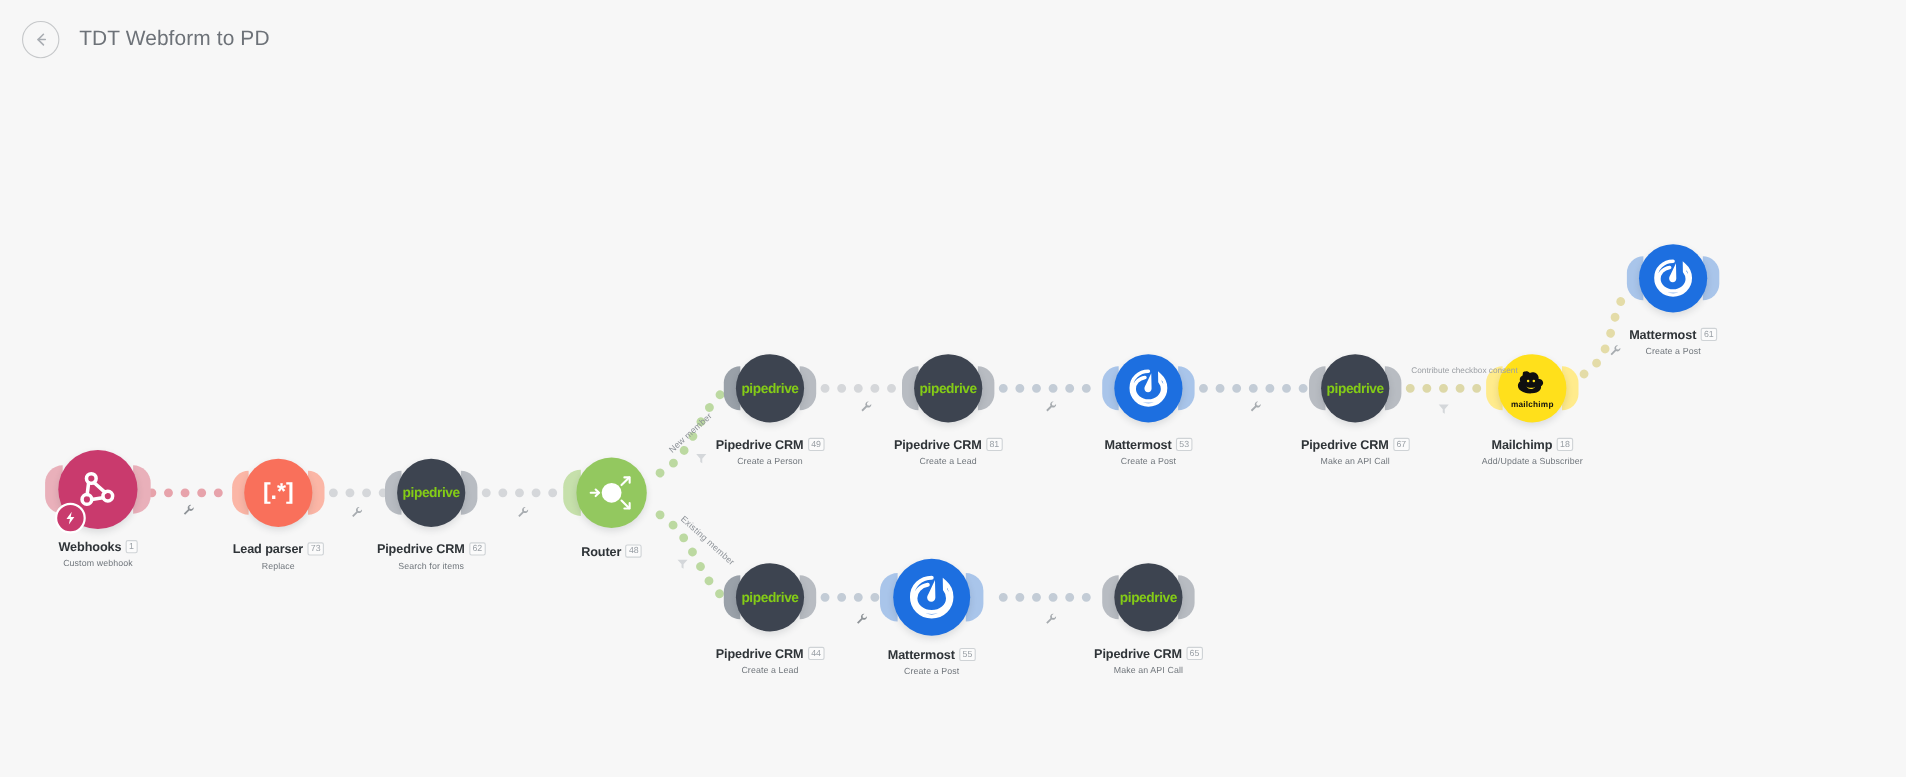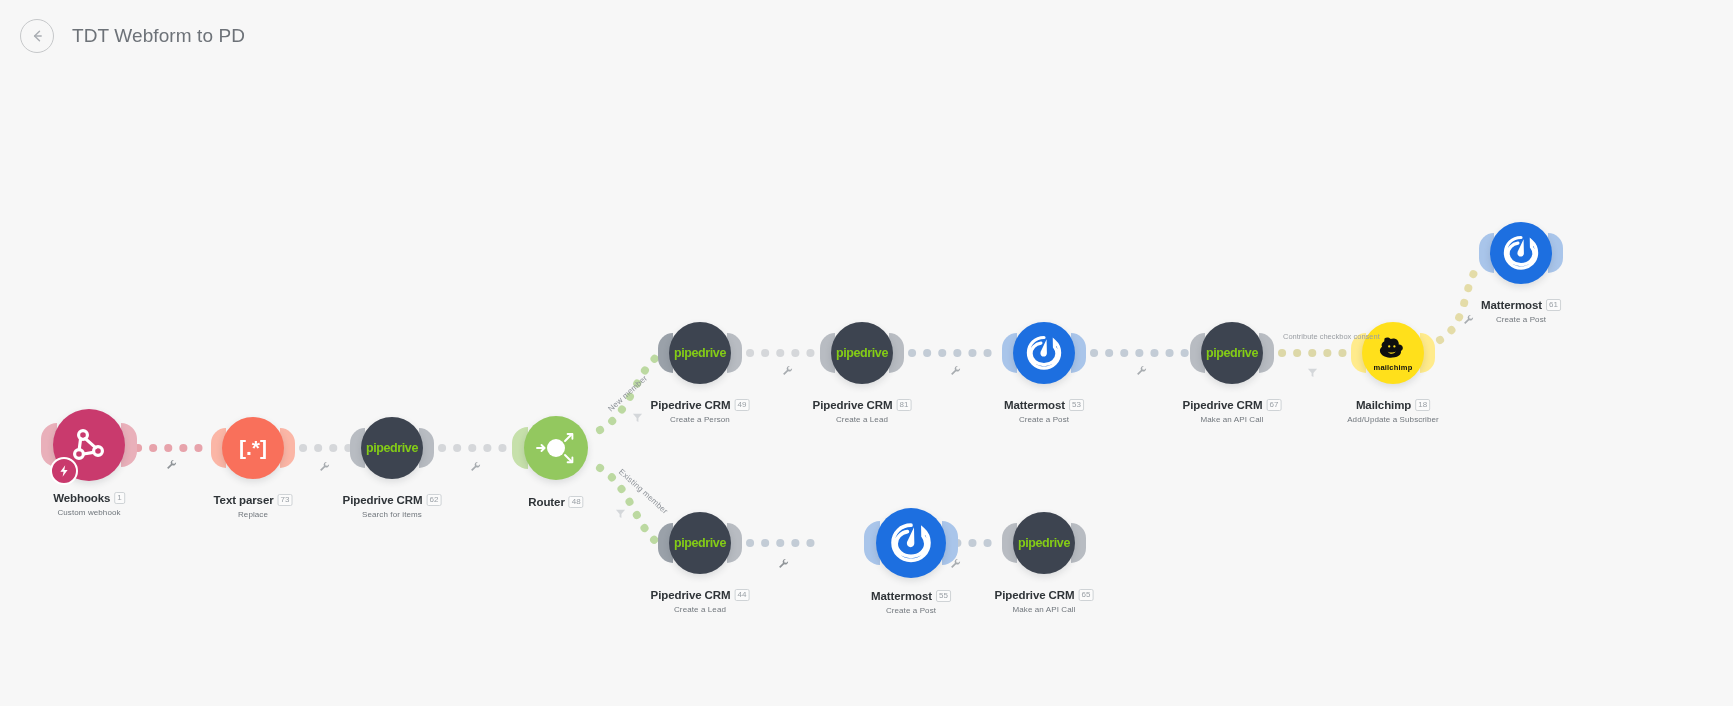--- a/index.html
+++ b/index.html
@@ -256,21 +256,21 @@
     </span>
 
     <div class="node" style="left:222px; top:417px; width:62px; height:62px;">
       <div class="port left" style="left:-11px; width:15px; height:40px; background:#fbb6a6;"></div>
       <div class="port right" style="right:-11px; width:15px; height:40px; background:#fbb6a6;"></div>
       <div class="bubble" style="width:62px;height:62px;background:#f9705b;">
         <span class="tp-word" style="font-size:21px;">[.*]</span>
       </div>
       <div class="node-label" style="top:73px;">
         <div>
-          <span class="node-title">Text parser</span><span class="node-badge">73</span>
+          <span class="node-title">Lead parser</span><span class="node-badge">73</span>
         </div>
         <div class="node-sub">Replace</div>
       </div>
     </div>
     <span class="wrench" style="left:319px; top:458px;">
       <svg width="11" height="11" viewBox="0 0 12 12">
           <path d="M8.6 1.1a3 3 0 0 0-3.2 4.3L1.2 9.6l1.3 1.3 4.2-4.2a3 3 0 0 0 4.3-3.2L9.2 5.2 7 4.9 6.7 2.7z" fill="#9a9fa4"></path>
         </svg>
     </span>
 
@@ -475,21 +475,21 @@
         </div>
         <div class="node-sub">Create a Lead</div>
       </div>
     </div>
     <span class="wrench" style="left:778px; top:555px;">
       <svg width="11" height="11" viewBox="0 0 12 12">
           <path d="M8.6 1.1a3 3 0 0 0-3.2 4.3L1.2 9.6l1.3 1.3 4.2-4.2a3 3 0 0 0 4.3-3.2L9.2 5.2 7 4.9 6.7 2.7z" fill="#7d8388"></path>
         </svg>
     </span>
 
-    <div class="node" style="left:876px; top:508px; width:70px; height:70px;">
+    <div class="node" style="left:812px; top:508px; width:70px; height:70px;">
       <div class="port left" style="left:-12px; width:16px; height:44px; background:#a9c5ea;"></div>
       <div class="port right" style="right:-12px; width:16px; height:44px; background:#a9c5ea;"></div>
       <div class="bubble" style="width:70px;height:70px;background:#1d6fe0;">
         <span>
           <svg class="icon-art" width="46" height="46" viewBox="0 0 40 40">
             <path d="M20 4.5c-8.8 0-15.6 6.6-15.6 15.2 0 8.6 6.8 15.4 15.6 15.4s15.6-6.8 15.6-15.4c0-4.6-2-8.8-5.2-11.6l.1 5.8a10.9 10.9 0 0 1 2.4 6.8c0 6-5.8 10.9-12.9 10.9S7.1 26.7 7.1 20.7c0-5.5 4.2-9.8 9.8-10.6" fill="none" stroke="#ffffff" stroke-width="3.2" stroke-linecap="round"></path>
             <path d="M22.6 6.3 L22.9 20.2 c0 2-1.4 3.4-3.2 3.4 -1.9 0-3.3-1.5-3.3-3.4 0-1.1.5-2 1.1-3.1z" fill="#ffffff"></path>
           </svg>
         </span>
       </div>

